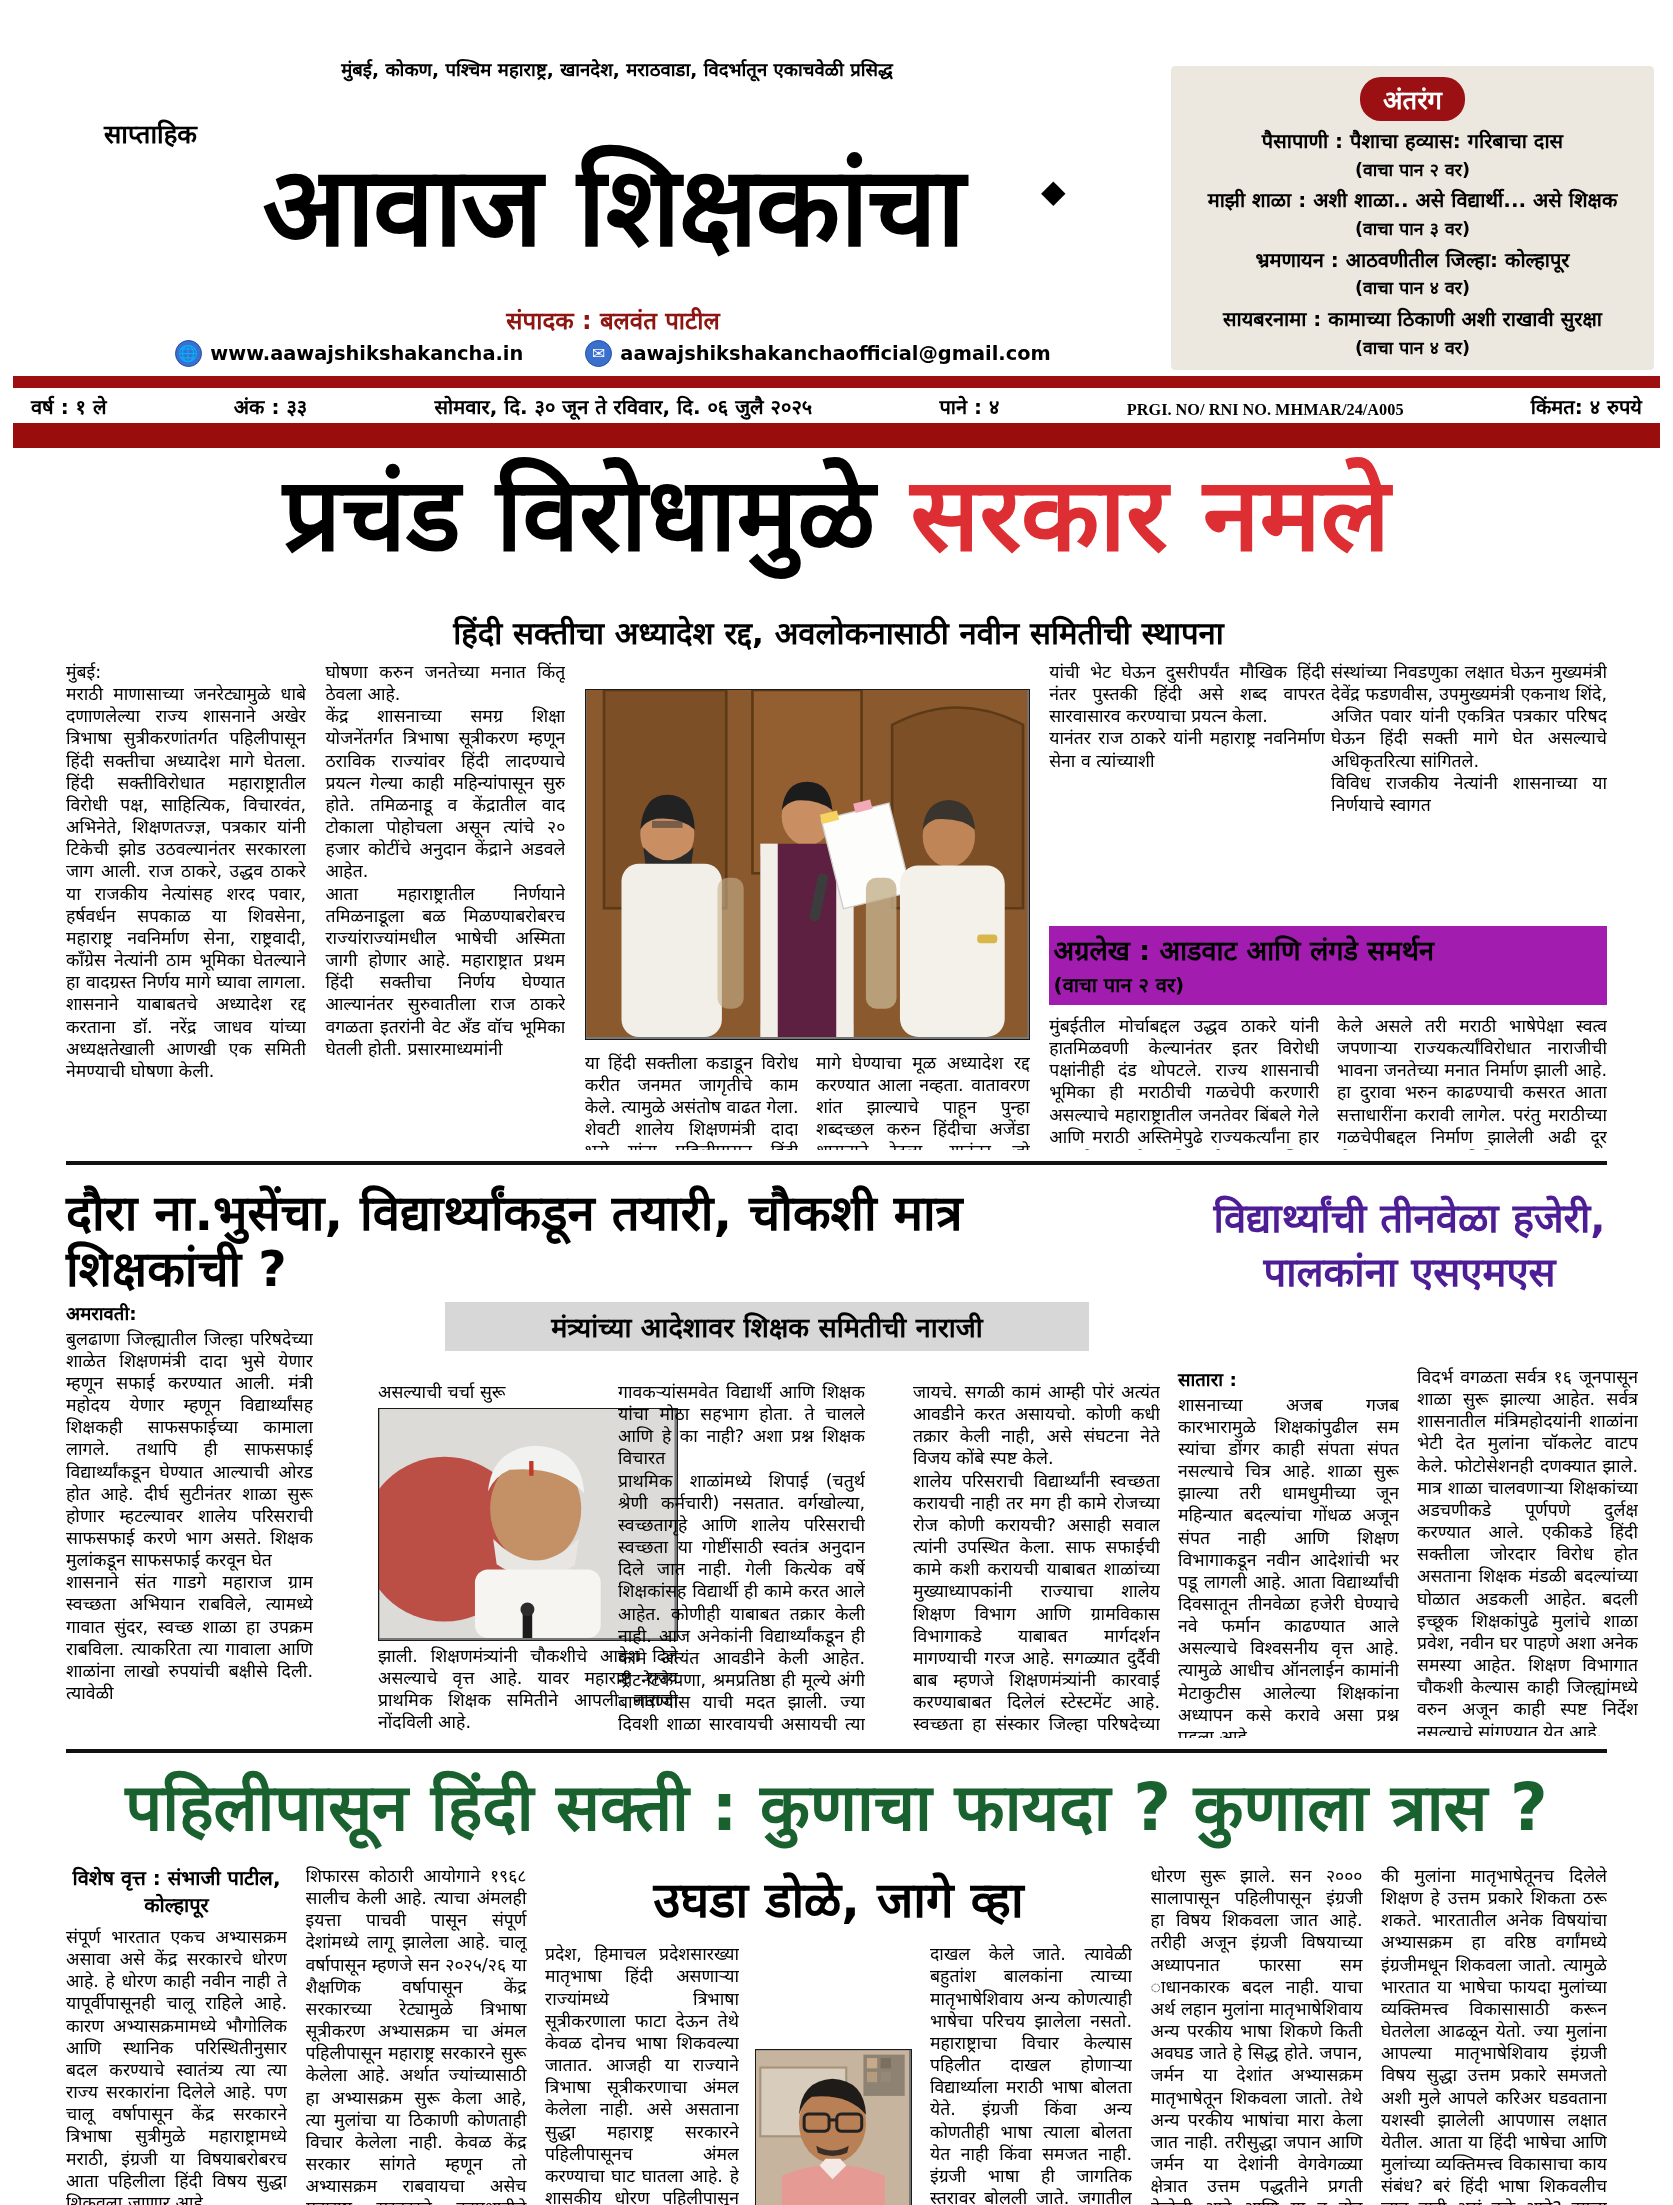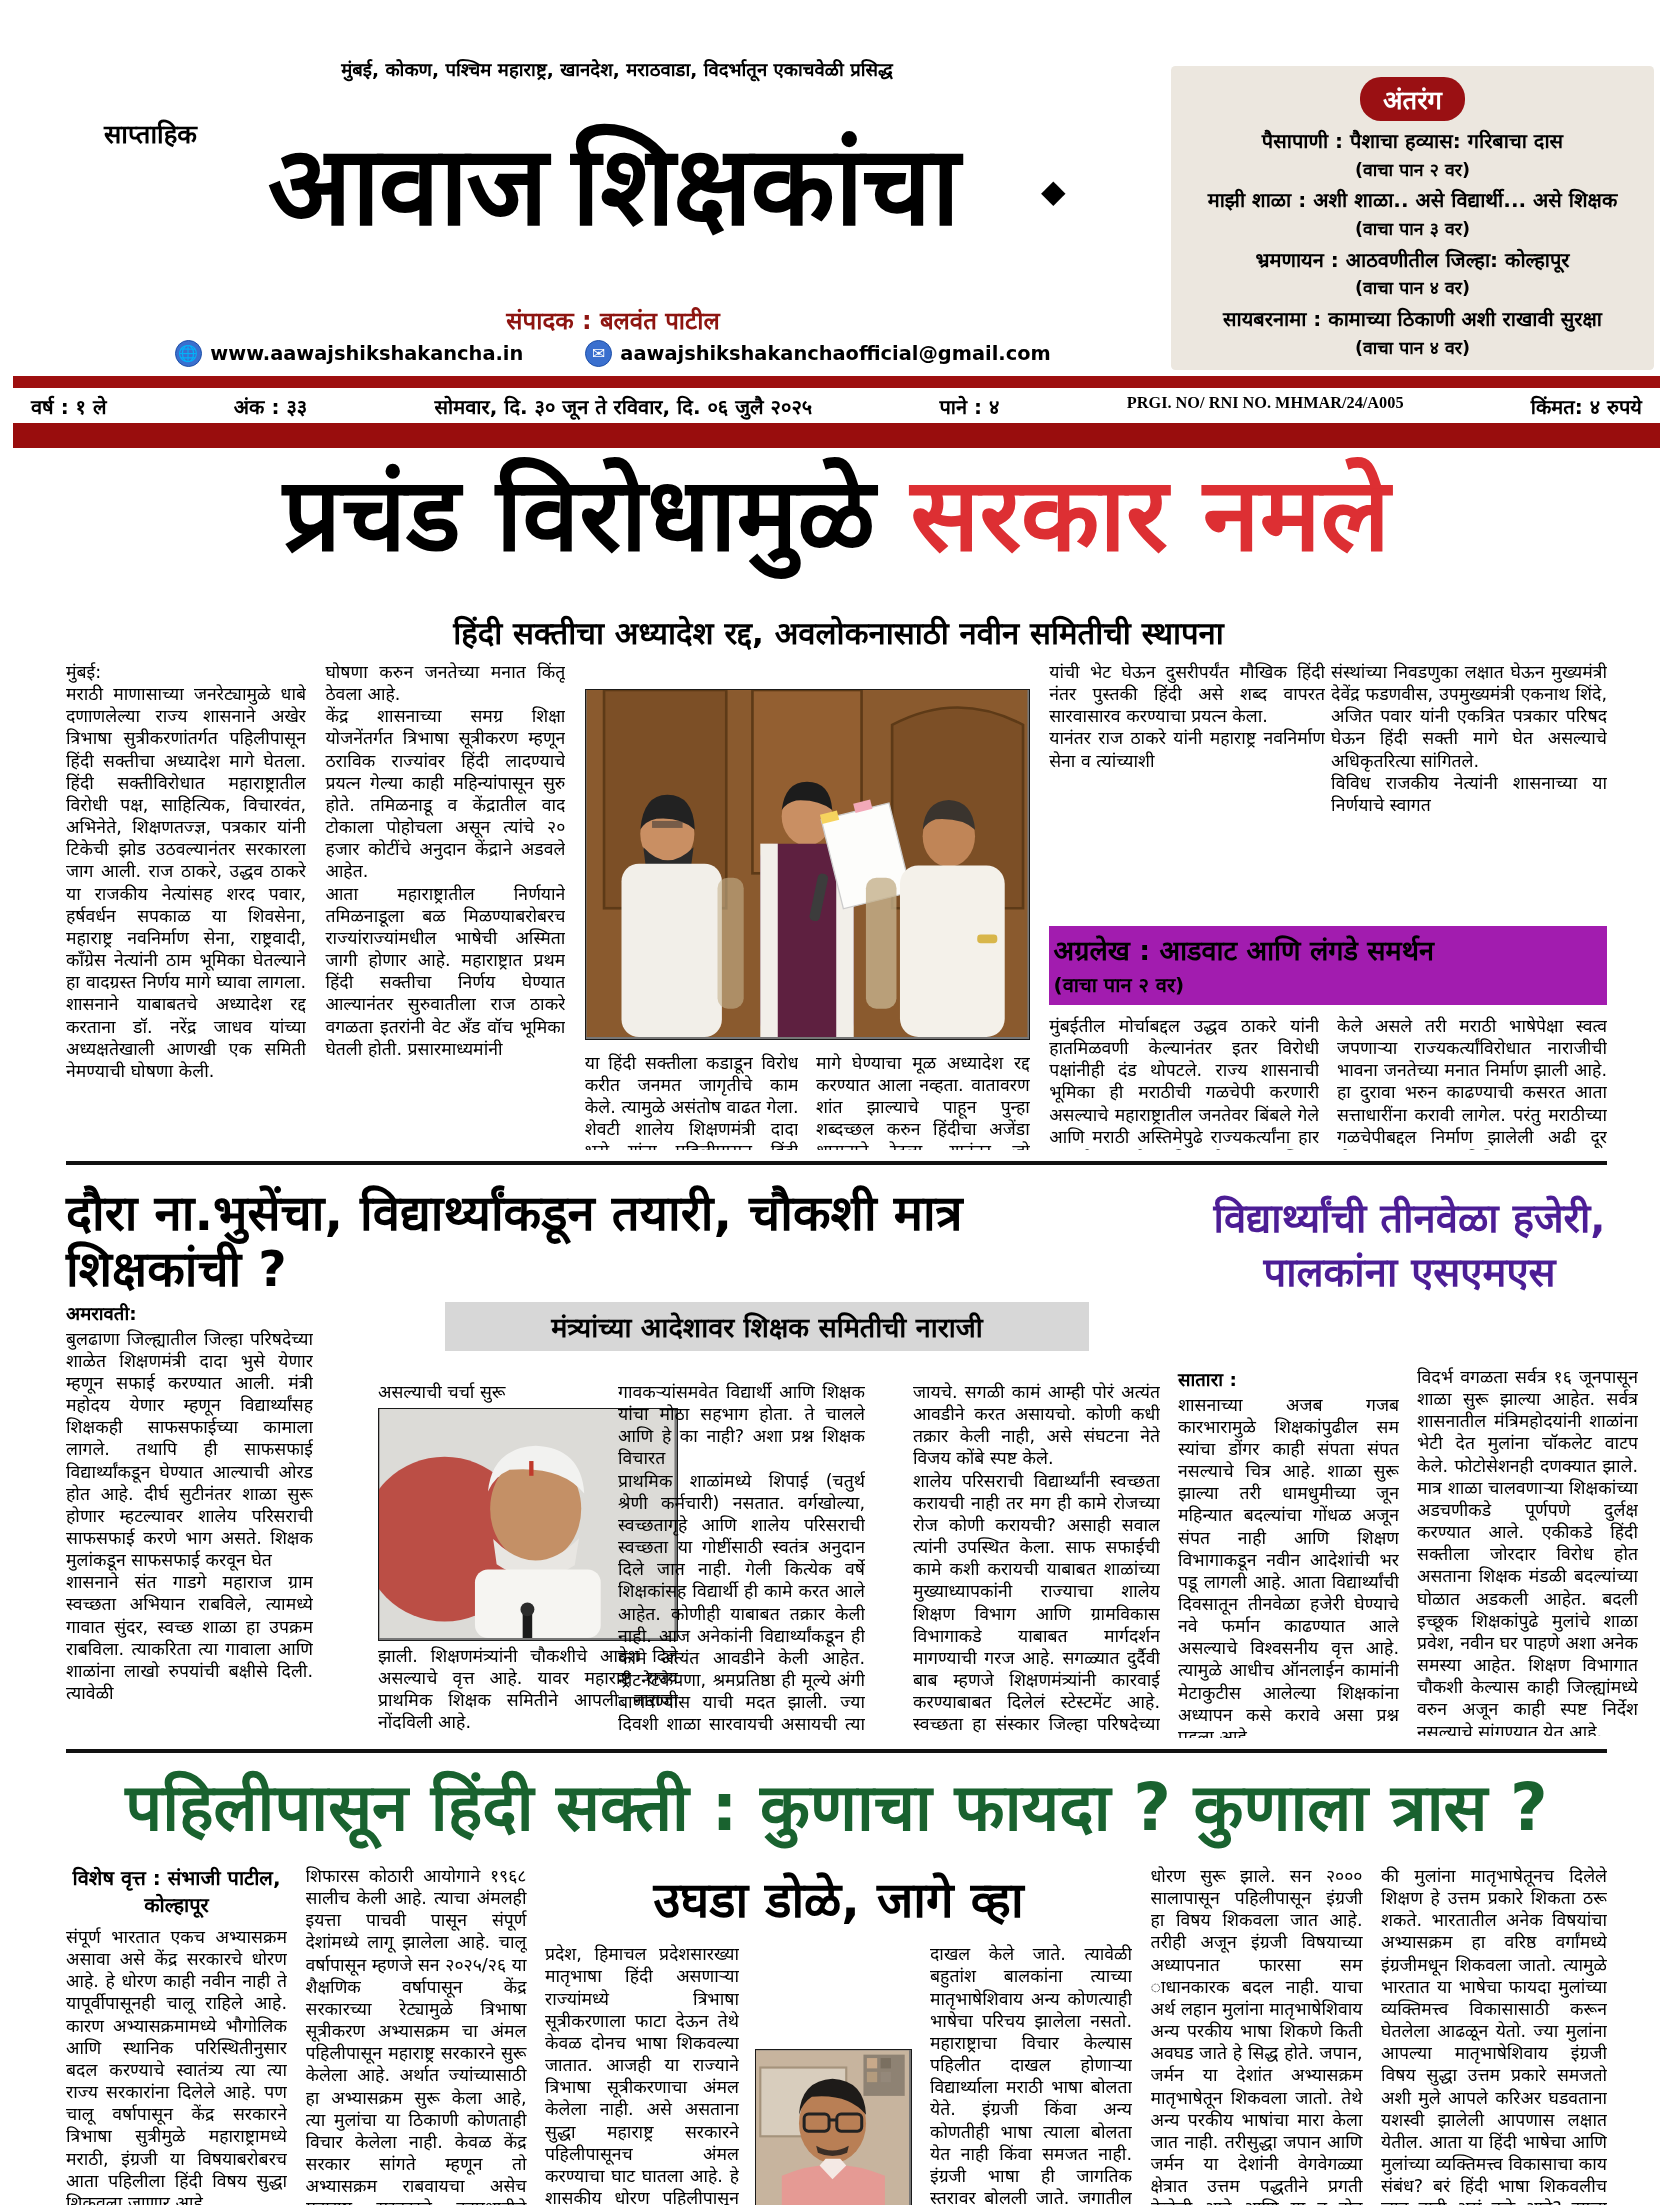--- a/index.html
+++ b/index.html
@@ -19,21 +19,21 @@
   #editor{font-size:24px;font-weight:bold;color:#8e1511;}
   .contact-item{display:inline-flex;align-items:center;gap:8px;font-size:19.4px;font-weight:bold;}
   .cicon{width:25px;height:25px;border-radius:50%;background:#3a6fce;color:#fff;display:inline-flex;
          align-items:center;justify-content:center;font-size:16px;border:1.3px solid #1d4fa8;}
   #antarang{background:#ece7df;border-radius:4.4px;display:flex;flex-direction:column;
             justify-content:space-around;align-items:center;padding:8px 12.3px;box-sizing:border-box;}
   #antarang .pill{background:#9a1013;color:#fff;font-size:25.6px;font-weight:bold;
                   border-radius:21px;padding:4.4px 23px;}
   .ant-title{font-size:20px;font-weight:bold;line-height:1.3;}
   .ant-note{font-size:17.6px;font-weight:bold;margin-top:2.6px;}
-  #issue-row{display:flex;align-items:flex-start;justify-content:space-between;font-size:20px;font-weight:bold;}
+  #issue-row{display:flex;align-items:flex-end;justify-content:space-between;font-size:20px;font-weight:bold;}
   #issue-row .reg{font-family:"Liberation Serif","DejaVu Serif",serif;font-size:16.3px;font-weight:600;}
   
   #lead-head{font-size:102px;font-weight:800;line-height:1.1;white-space:nowrap;}
   #lead-head .red{color:#dd2f33;}
   #lead-sub{font-size:31px;font-weight:bold;line-height:1.25;}
   #lead-body{display:flex;gap:19.4px;}
   .agralekh{background:#a21caf;text-align:left;padding:7px 4.4px;margin:9.7px 0;}
   .agralekh .t{font-size:27px;font-weight:bold;line-height:1.3;}
   .agralekh .n{font-size:20px;font-weight:bold;margin-top:3.5px;}
   
@@ -48,21 +48,21 @@
 </style>
 </head>
 <body>
 
 <div id="page">
 
   <div class="abs ctr" id="tagline" style="left:132px;top:56px;width:970px;">मुंबई, कोकण, पश्चिम महाराष्ट्र, खानदेश, मराठवाडा, विदर्भातून एकाचवेळी प्रसिद्ध</div>
 
   <div class="abs" id="weekly" style="left:104px;top:116px;">साप्ताहिक</div>
 
-  <div class="abs ctr" id="masthead-title" style="left:66px;top:124px;width:1094px;font-family:Liberation Serif, serif;">आवाज शिक्षकांचा</div>
+  <div class="abs ctr" id="masthead-title" style="left:66px;top:144px;width:1094px;">आवाज शिक्षकांचा</div>
 
   <div class="abs" style="left:1041px;top:172px;font-size:32px;">◆</div>
 
   <div class="abs ctr" id="editor" style="left:66px;top:303px;width:1094px;">संपादक : बलवंत पाटील</div>
 
   <div class="abs" style="left:66px;top:340px;width:1094px;display:flex;justify-content:center;gap:62px;">
     <span class="contact-item">
       <span class="cicon">🌐</span>
       <span>www.aawajshikshakancha.in</span>
     </span>

